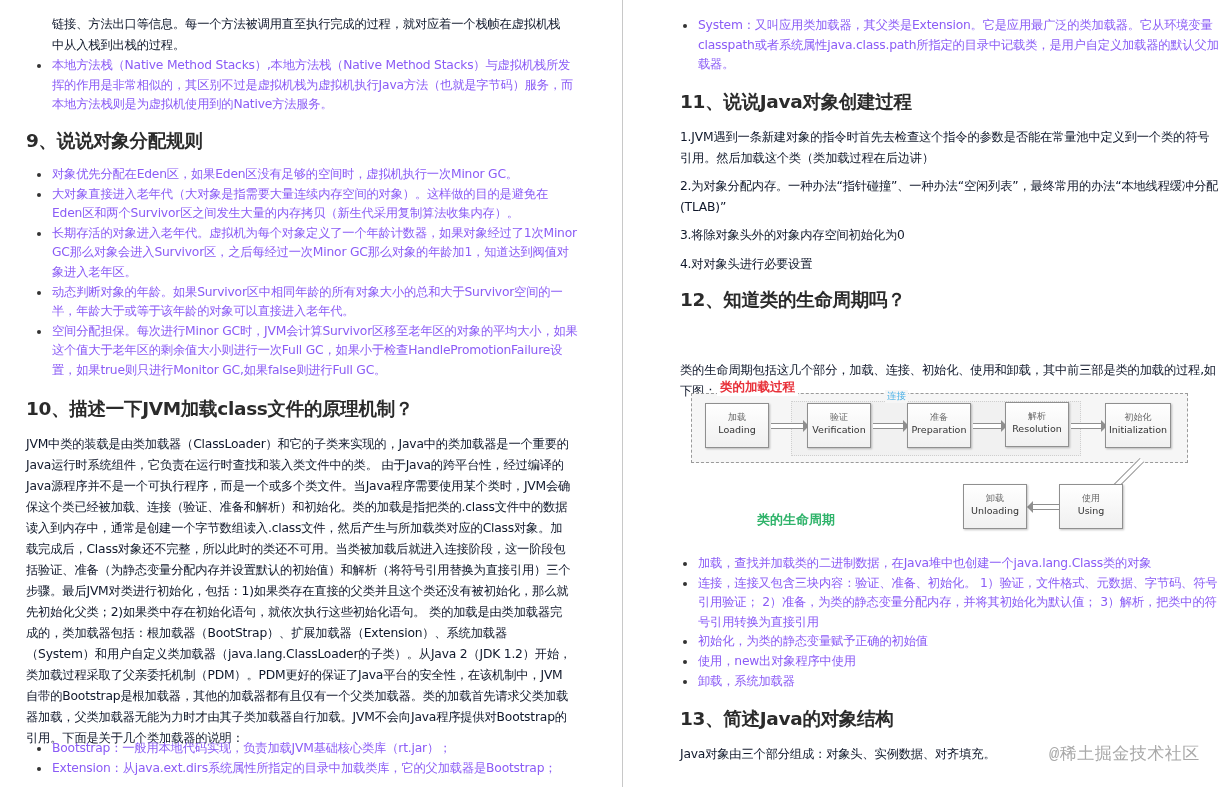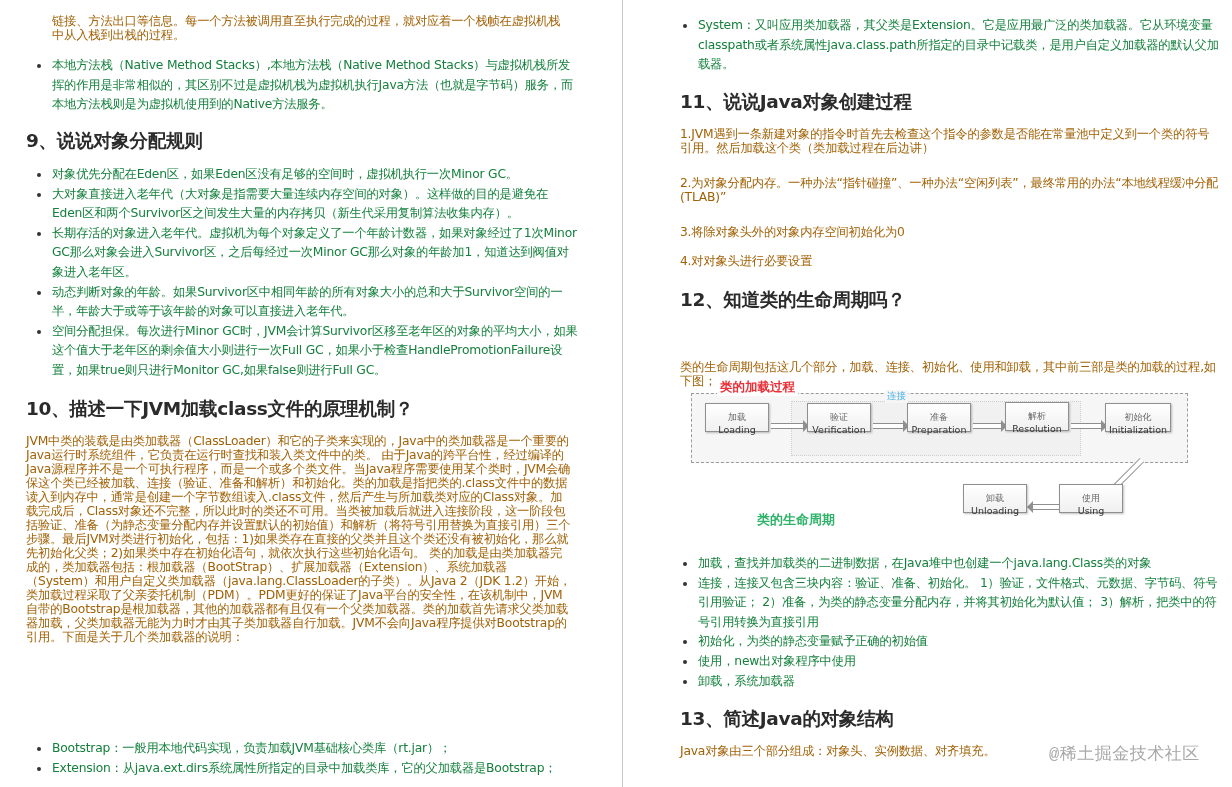--- a/index.html
+++ b/index.html
@@ -4,23 +4,23 @@
 <style>
   * { box-sizing: border-box; margin: 0; padding: 0; }
   html, body { width: 1232px; height: 787px; overflow: hidden; background: #ffffff; }
   body { font-family: "DejaVu Sans", "Liberation Sans", sans-serif; color: #333333; position: relative; }
 
   .page { position: absolute; top: 0; height: 787px; overflow: hidden; }
   .page-left { left: 0; width: 622px; }
   .page-right { left: 623px; width: 609px; }
   .divider { position: absolute; left: 622px; top: 0; width: 1px; height: 787px; background: #c8c8c8; }
 
-  .p { font-size: 12.3px; line-height: 14px; color: #a16207; letter-spacing: -0.2px; }
+  .p { font-size: 12.3px; line-height: 21px; color: #0f172a; letter-spacing: -0.2px; }
   ul.bl { list-style: none; }
-  ul.bl li { position: relative; padding-left: 24px; font-size: 12.3px; line-height: 19.6px; color: #15803d; letter-spacing: -0.2px; }
+  ul.bl li { position: relative; padding-left: 24px; font-size: 12.3px; line-height: 19.6px; color: #8b5cf6; letter-spacing: -0.2px; }
   ul.bl li::before { content: ""; position: absolute; left: 9px; top: 8px; width: 4px; height: 4px; border-radius: 50%; background: #333; }
 
   h2 { font-size: 18.5px; font-weight: bold; color: #2b2b2b; letter-spacing: -0.3px; }
 
   
   #l-frag { position: absolute; left: 52px; top: 14px; width: 520px; }
   #l-native { position: absolute; left: 28px; top: 56px; width: 550px; }
   #h9 { position: absolute; left: 26px; top: 128px; }
   #l9 { position: absolute; left: 28px; top: 165px; width: 550px; }
   #h10 { position: absolute; left: 26px; top: 396px; }
@@ -37,21 +37,21 @@
   #p11d { top: 254px; }
   #h12 { position: absolute; left: 57px; top: 287px; }
   #p12 { top: 326px; margin-top: 34px; }
 
   
   #diagram { position: absolute; left: 64px; top: 377px; width: 520px; height: 160px; }
   .dash-outer { position: absolute; left: 4px; top: 16px; width: 497px; height: 70px; border: 1.5px dashed #9a9a9a; background: #f6f6f6; }
   .dash-inner { position: absolute; left: 104px; top: 24px; width: 290px; height: 55px; border: 1px dotted #cfcfcf; background: #f1f1f1; }
   .diag-title-red { position: absolute; left: 30px; top: 2px; font-family: "DejaVu Serif", serif; font-size: 12.5px; font-weight: bold; color: #e8313a; background: #ffffff; padding: 0 3px; }
   .diag-title-blue { position: absolute; left: 198px; top: 13px; font-family: "DejaVu Serif", serif; font-size: 9.5px; color: #4cb1e6; background: #f6f6f6; padding: 0 2px; }
-  .dbox { position: absolute; width: 64px; height: 29px; border: 1px solid #8f8f8f; background: linear-gradient(#ffffff, #f0f0f0); box-shadow: 1px 1px 2px rgba(0,0,0,0.25); text-align: center; }
+  .dbox { position: absolute; width: 64px; height: 45px; border: 1px solid #8f8f8f; background: linear-gradient(#ffffff, #f0f0f0); box-shadow: 1px 1px 2px rgba(0,0,0,0.25); text-align: center; }
   .dbox .zh { display: block; font-family: "DejaVu Serif", serif; font-size: 9px; color: #666; margin-top: 7px; line-height: 12px; }
   .dbox .en { display: block; font-size: 9.5px; color: #333; line-height: 13px; }
   .arrow { position: absolute; height: 6px; border-top: 1px solid #8f8f8f; border-bottom: 1px solid #8f8f8f; background: #fff; }
   .arrow::after { content: ""; position: absolute; right: -6px; top: -4px; border-left: 6px solid #8f8f8f; border-top: 6px solid transparent; border-bottom: 6px solid transparent; }
   .arrow-left::after { right: auto; left: -6px; border-left: none; border-right: 6px solid #8f8f8f; }
   .arrow-diag { position: absolute; left: 455px; top: 80px; width: 56px; height: 6px; border-top: 1px solid #8f8f8f; border-bottom: 1px solid #8f8f8f; background: #fff; transform: rotate(135deg); transform-origin: left center; }
   .arrow-diag::after { content: ""; position: absolute; right: -6px; top: -4px; border-left: 6px solid #8f8f8f; border-top: 6px solid transparent; border-bottom: 6px solid transparent; }
   .diag-title-green { position: absolute; left: 70px; top: 134px; font-family: Liberation Mono, monospace; font-size: 13px; font-weight: bold; color: #2fb36a; }
 
   #l12 { position: absolute; left: 51px; top: 554px; width: 545px; }

